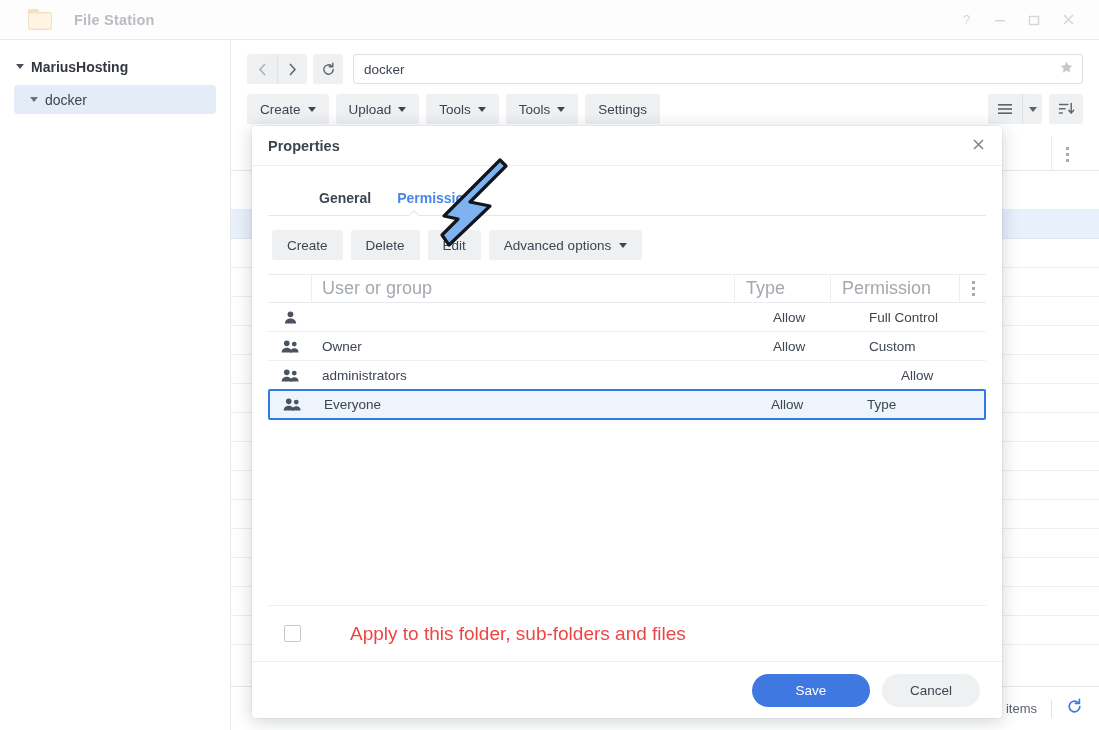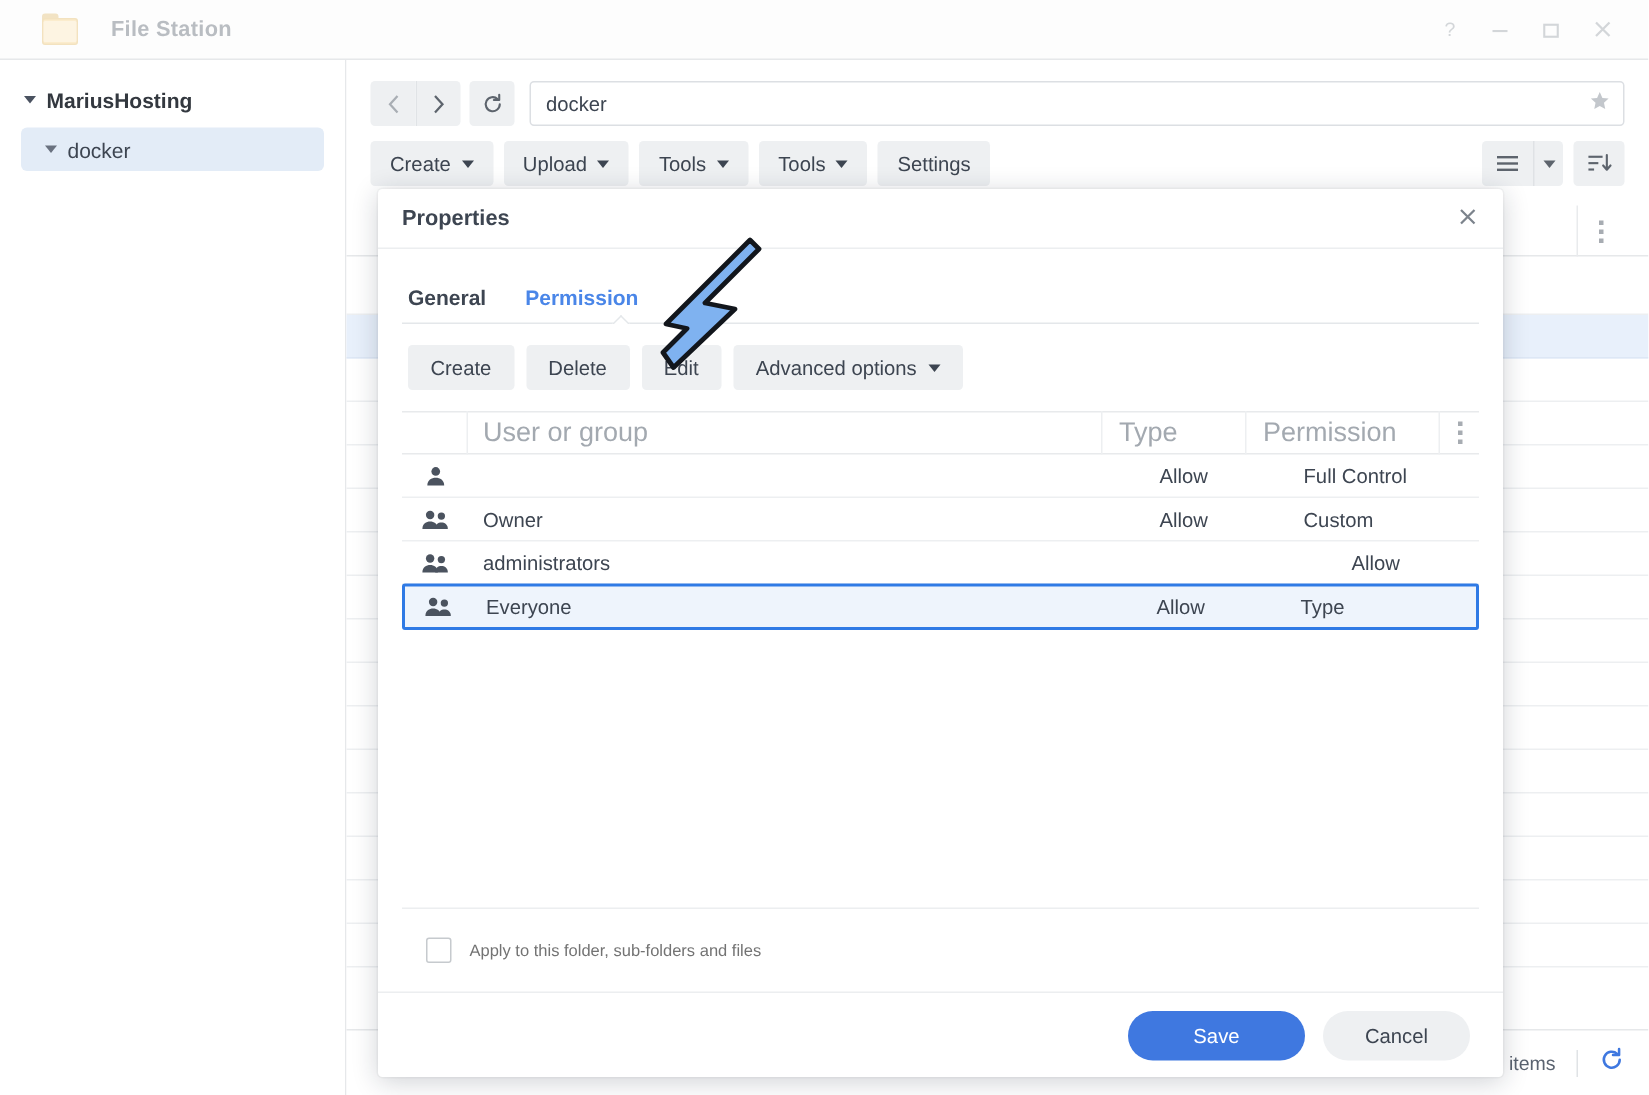--- a/index.html
+++ b/index.html
@@ -151,21 +151,21 @@
     height: 40px; display: flex; align-items: center; padding: 0 16px;
     border-bottom: 1px solid #eceef0;
   }
   .dlg-title { font-size: 14.5px; font-weight: bold; color: #3d4551; }
   .dlg-close { margin-left: auto; color: #7c838c; font-size: 17px; line-height: 1; }
 
   .dlg-body { flex: 1; padding: 0 16px; display: flex; flex-direction: column; position: relative; }
 
   .tabs { display: flex; align-items: flex-end; height: 50px; padding-left: 4px; position: relative; }
   .tab { font-size: 14px; font-weight: bold; margin-right: 26px; padding-bottom: 10px; }
-  .tab.inactive { color: #3d4551; }
+  .tab.inactive { color: #3d4551; margin-left: 47px; }
   .tab.active { color: #4a86e8; }
   .tabs-rule {
     position: absolute; left: 0; right: 0; bottom: 0; height: 1px; background: #e4e7ea;
   }
   .tab-notch {
     position: absolute; bottom: 0px; left: 140px; width: 12px; height: 7px; overflow: hidden;
   }
   .tab-notch::before {
     content: ""; position: absolute; left: 1px; top: 3px; width: 9px; height: 9px;
     background: #fff; border-left: 1px solid #e4e7ea; border-top: 1px solid #e4e7ea;
@@ -212,21 +212,21 @@
   }
 
   .dlg-foot-check {
     margin-top: auto; border-top: 1px solid #eceef0; height: 56px;
     display: flex; align-items: center; padding-left: 16px;
   }
   .cbox {
     width: 17px; height: 17px; border: 1px solid #c6cace; border-radius: 2px; background: #fff;
     margin-right: 12px;
   }
-  .cbox-label { font-size: 11px; color: #737373; }
+  .cbox-label { font-size: 19px; color: #ef4444; margin-left: 37px; }
   .dlg-foot {
     height: 57px; border-top: 1px solid #eceef0; display: flex; align-items: center;
     justify-content: flex-end; padding-right: 22px; gap: 12px;
   }
   .pill {
     height: 33px; border: none; border-radius: 17px; padding: 0 28px; font-size: 13.5px;
     font-family: "Liberation Sans", sans-serif;
   }
   .pill.cancel { background: #eef0f2; color: #3d4551; }
   .pill.save { background: #3f78e0; color: #fff; min-width: 118px; }

